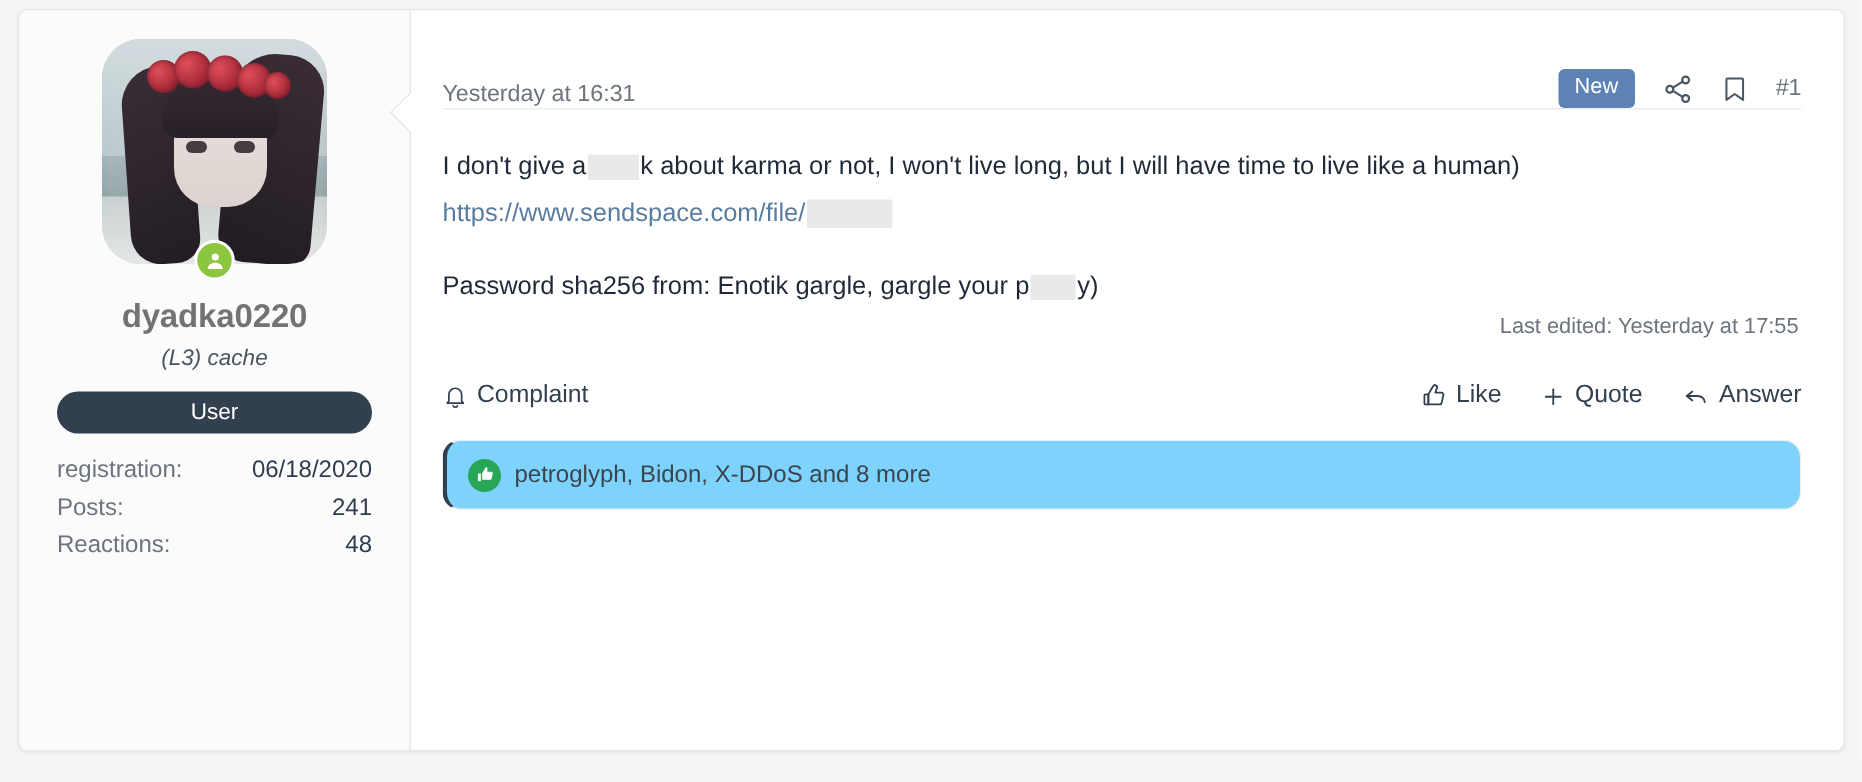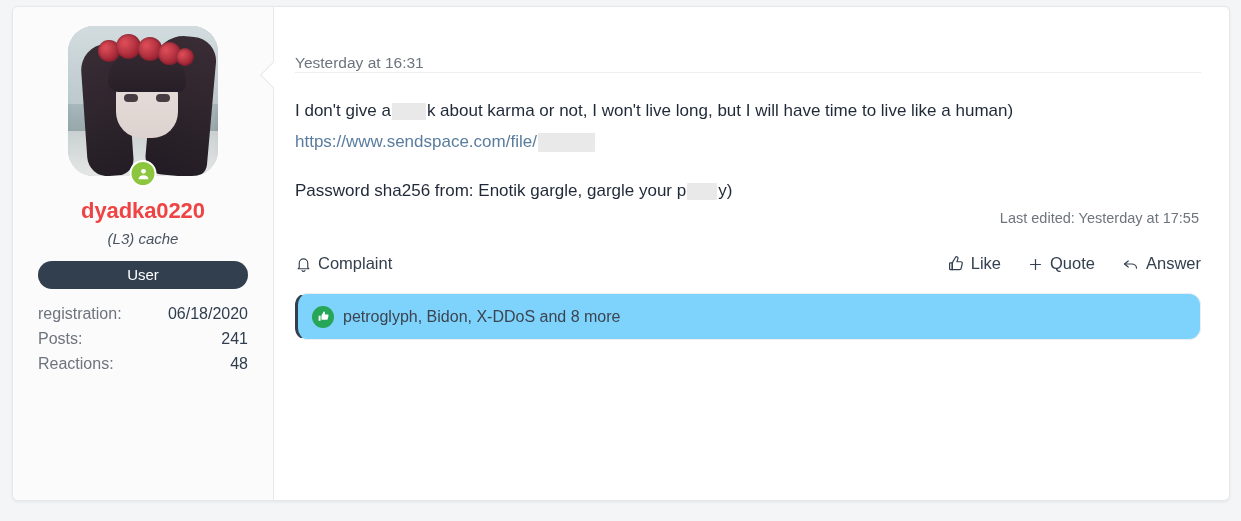--- a/index.html
+++ b/index.html
@@ -126,21 +126,21 @@
     border: 2px solid #ffffff;
     display: flex; align-items: center; justify-content: center;
   }
   .online-dot svg { width: 16px; height: 16px; display: block; }
 
   .username {
     margin-top: 22px;
     text-align: center;
     font-size: 22px;
     font-weight: bold;
-    color: #ef4444;
+    color: #737373;
     letter-spacing: -0.1px;
   }
   .usertitle {
     text-align: center;
     font-size: 15px;
     color: #4a545f;
     margin-top: 6px;
     font-style: italic;
   }
   .user-badge {
@@ -309,20 +309,38 @@
         <span class="stat-label">Reactions:</span>
         <span class="stat-value">48</span>
       </div>
     </div>
   </div>
 
   <div class="main">
 
     <div class="post-head">
       <div class="post-date">Yesterday at 16:31</div>
+      <div class="head-right">
+        <div class="new-badge">New</div>
+        <div class="icon-btn">
+          <svg width="21" height="21" viewBox="0 0 24 24" fill="none" stroke="#4b5563" stroke-width="1.7" stroke-linecap="round" stroke-linejoin="round">
+            <circle cx="18" cy="5" r="2.6"></circle>
+              <circle cx="6" cy="12" r="2.6"></circle>
+              <circle cx="18" cy="19" r="2.6"></circle>
+            <line x1="8.3" y1="10.8" x2="15.7" y2="6.2"></line>
+              <line x1="8.3" y1="13.2" x2="15.7" y2="17.8"></line>
+          </svg>
+        </div>
+        <div class="icon-btn">
+          <svg width="19" height="21" viewBox="0 0 24 24" fill="none" stroke="#4b5563" stroke-width="1.7" stroke-linecap="round" stroke-linejoin="round">
+            <path d="M6 3h12a1 1 0 0 1 1 1v17l-7-5-7 5V4a1 1 0 0 1 1-1z"></path>
+          </svg>
+        </div>
+        <div class="post-num">#1</div>
+      </div>
     </div>
 
     <div class="post-body">
       <div class="para tight">
         <span>I don't give a</span><span class="redact r1"></span><span>k about karma or not, I won't live long, but I will have time to live like a human)</span>
       </div>
       <div class="para">
         <a class="post-link" href="#">https://www.sendspace.com/file/</a><span class="redact r2"></span>
       </div>
       <div class="para tight">

